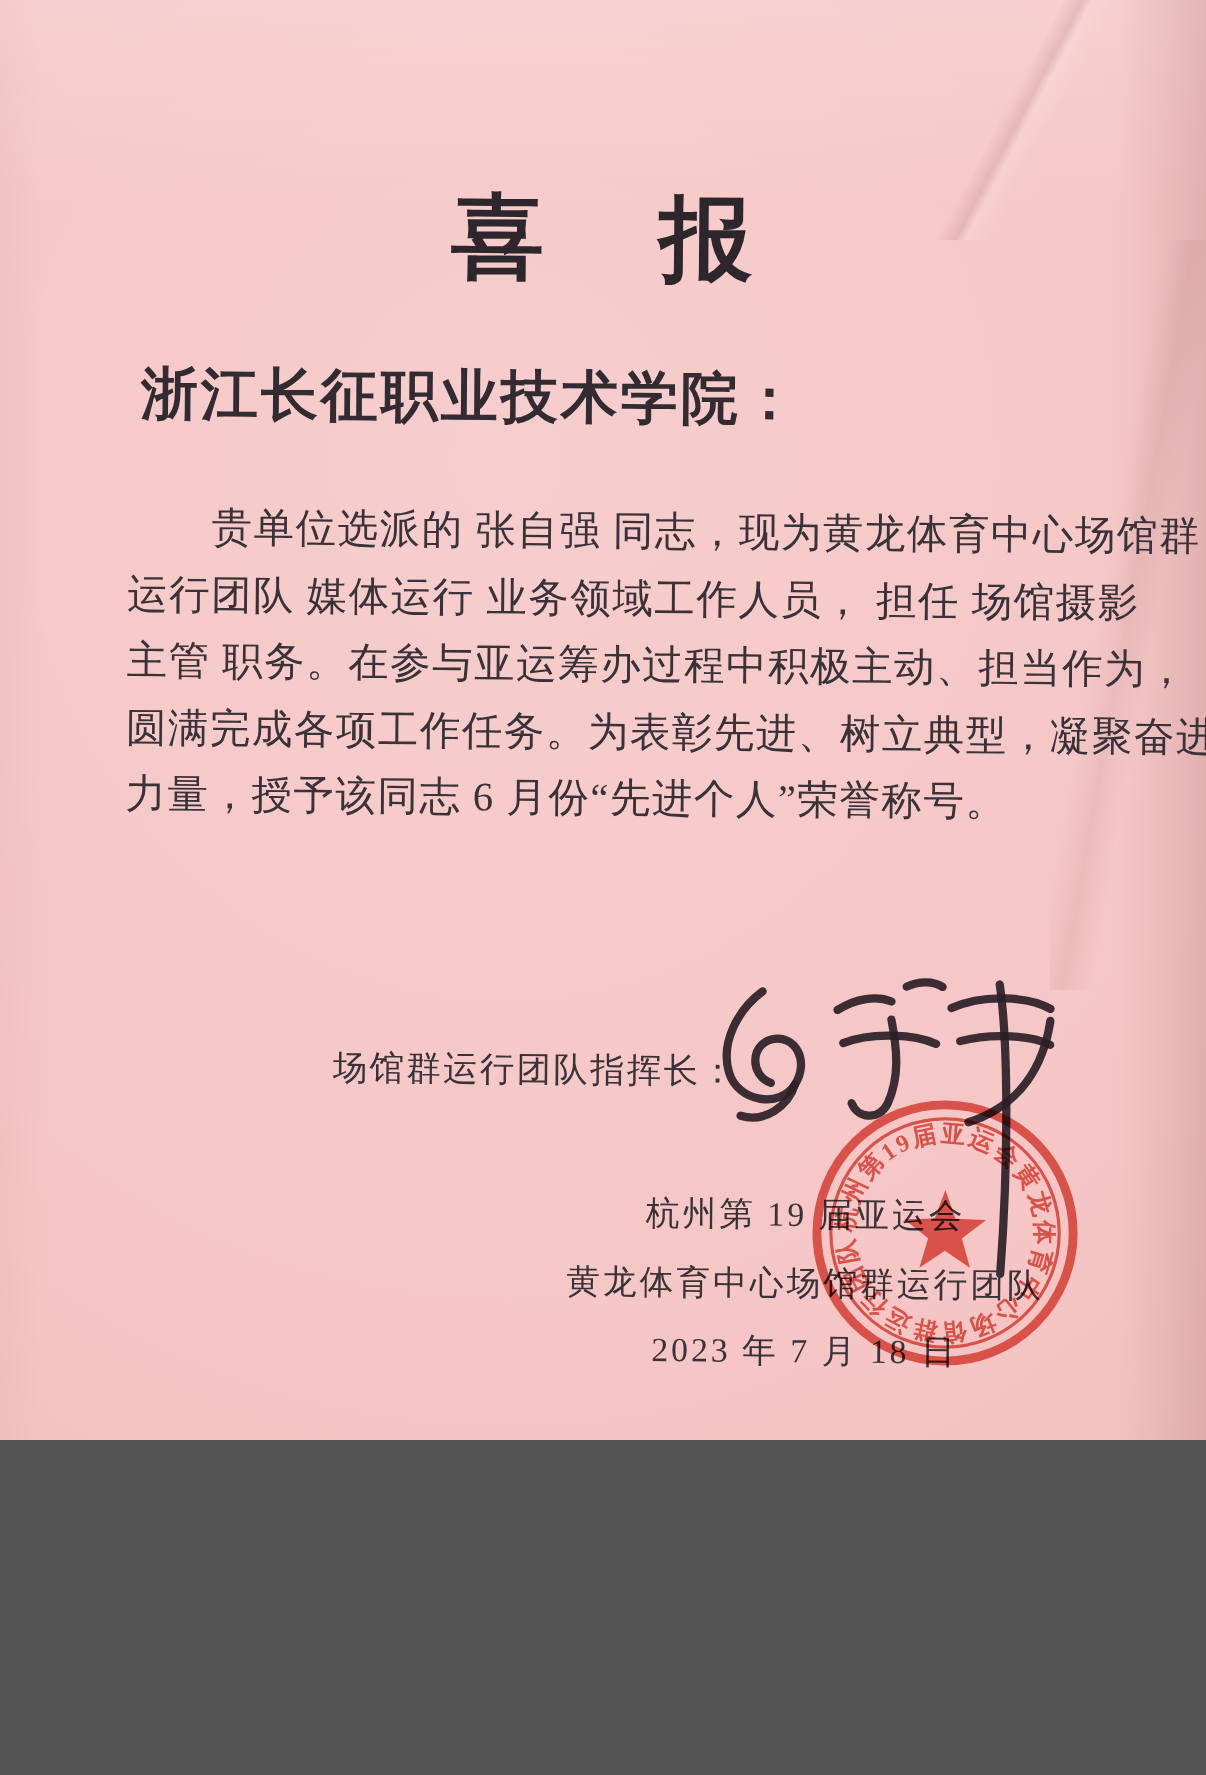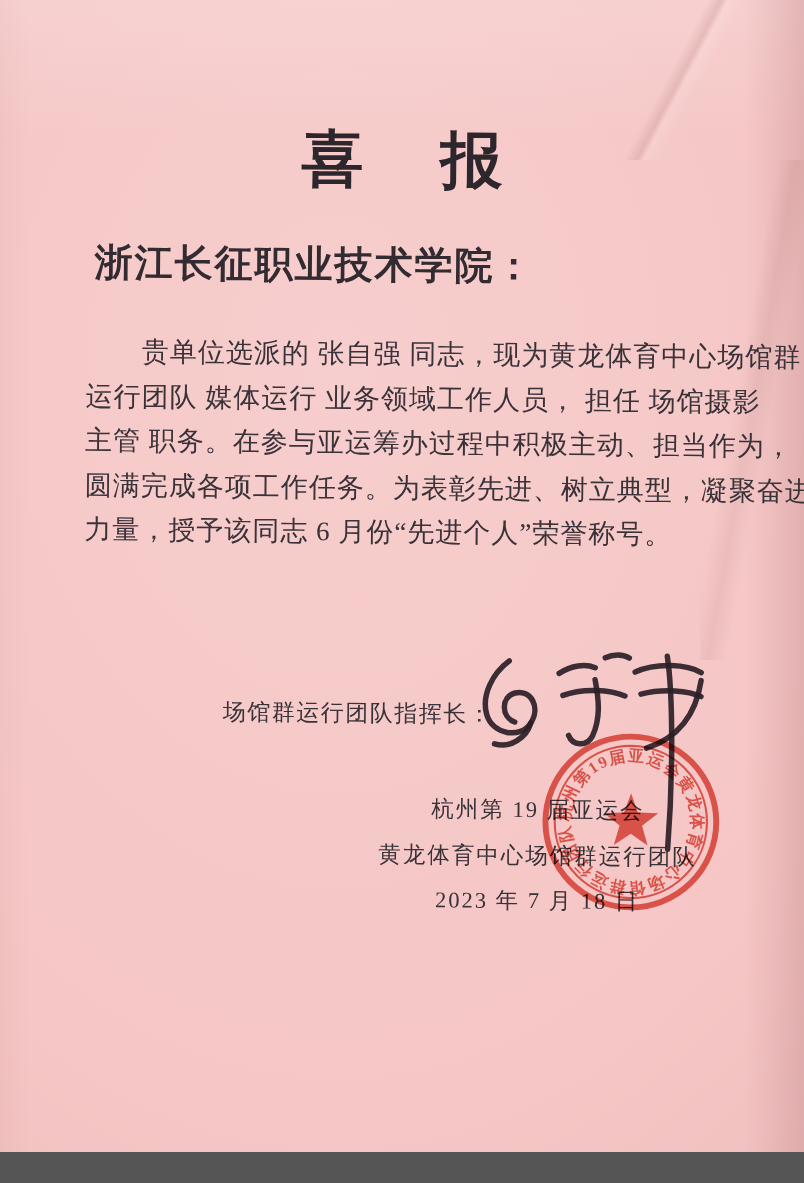--- a/index.html
+++ b/index.html
@@ -1,18 +1,18 @@
 <!DOCTYPE html>
 <html><head>
 <meta charset="utf-8">
 <style>
   html,body{margin:0;padding:0;background:#555;}
   .page{
     position:relative;
-    width:804px;height:1152px;
+    width:804px;height:960px;
     overflow:hidden;
     font-family:"Liberation Serif","DejaVu Serif",serif;
     background:
       radial-gradient(130% 120% at 42% 32%, rgba(255,255,255,0.14) 0%, rgba(255,255,255,0) 55%, rgba(165,95,100,0.14) 100%),
       linear-gradient(to bottom, rgba(255,255,255,0.15) 0%, rgba(255,255,255,0) 140px),
       linear-gradient(to right, rgba(150,80,85,0.05) 0%, rgba(150,80,85,0) 30px),
       #f5c6c5;
     color:#362f35;
   }
   .crease-top-right{

